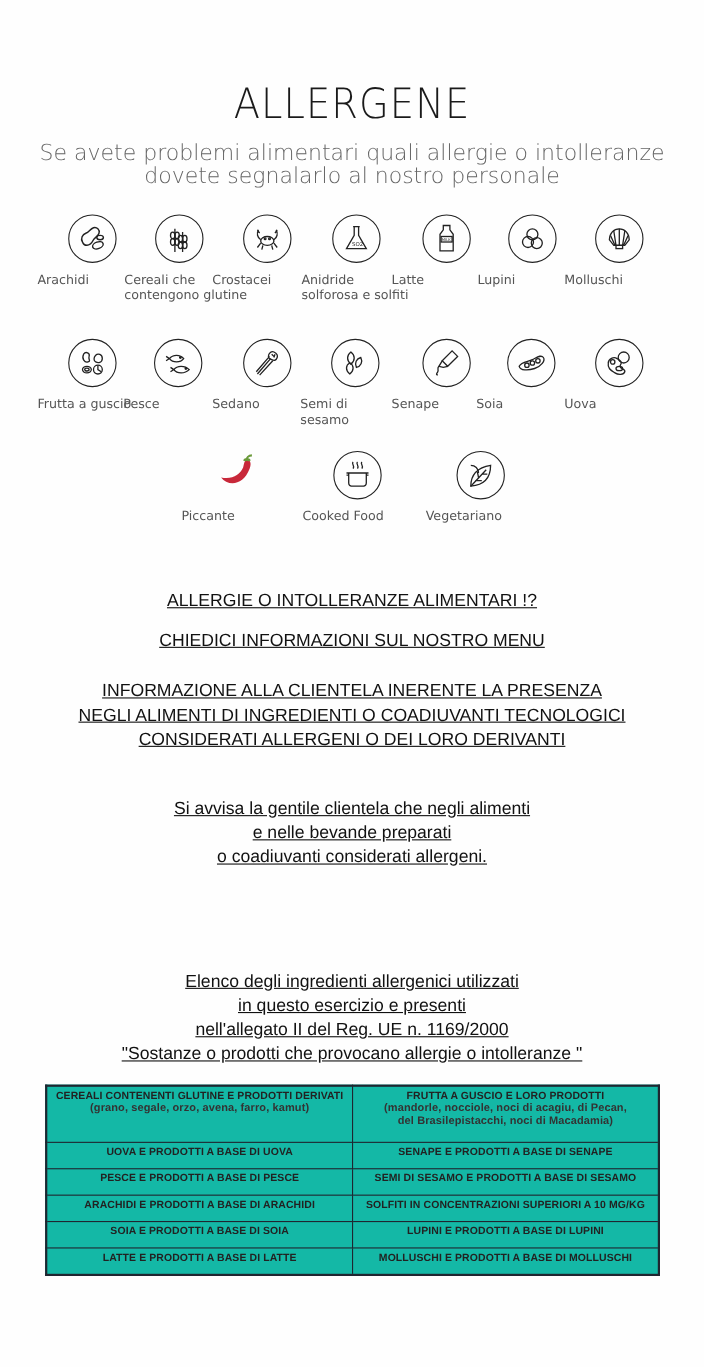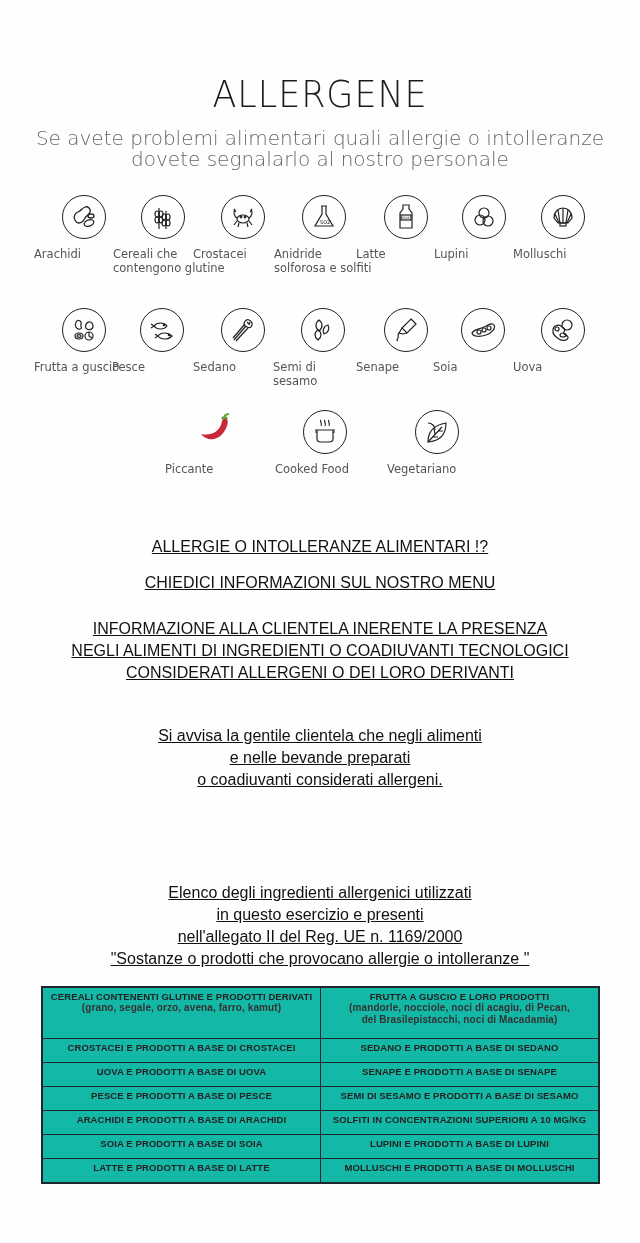--- a/index.html
+++ b/index.html
@@ -230,24 +230,20 @@
   <div>"Sostanze o prodotti che provocano allergie o intolleranze "</div>
 </div>
 
 <table class="allergens">
   <tbody>
       <tr class="first">
     <td><span>CEREALI CONTENENTI GLUTINE E PRODOTTI DERIVATI</span><span class="sub">(grano, segale, orzo, avena, farro, kamut)</span></td>
     <td><span>FRUTTA A GUSCIO E LORO PRODOTTI</span><span class="sub">(mandorle, nocciole, noci di acagiu, di Pecan,</span><span class="sub">del Brasilepistacchi, noci di Macadamia)</span></td>
   </tr>
   <tr>
-    <td>CROSTACEI E PRODOTTI A BASE DI CROSTACEI</td>
-    <td>SEDANO E PRODOTTI A BASE DI SEDANO</td>
-  </tr>
-  <tr>
     <td>UOVA E PRODOTTI A BASE DI UOVA</td>
     <td>SENAPE E PRODOTTI A BASE DI SENAPE</td>
   </tr>
   <tr>
     <td>PESCE E PRODOTTI A BASE DI PESCE</td>
     <td>SEMI DI SESAMO E PRODOTTI A BASE DI SESAMO</td>
   </tr>
   <tr>
     <td>ARACHIDI E PRODOTTI A BASE DI ARACHIDI</td>
     <td>SOLFITI IN CONCENTRAZIONI SUPERIORI A 10 MG/KG</td>

